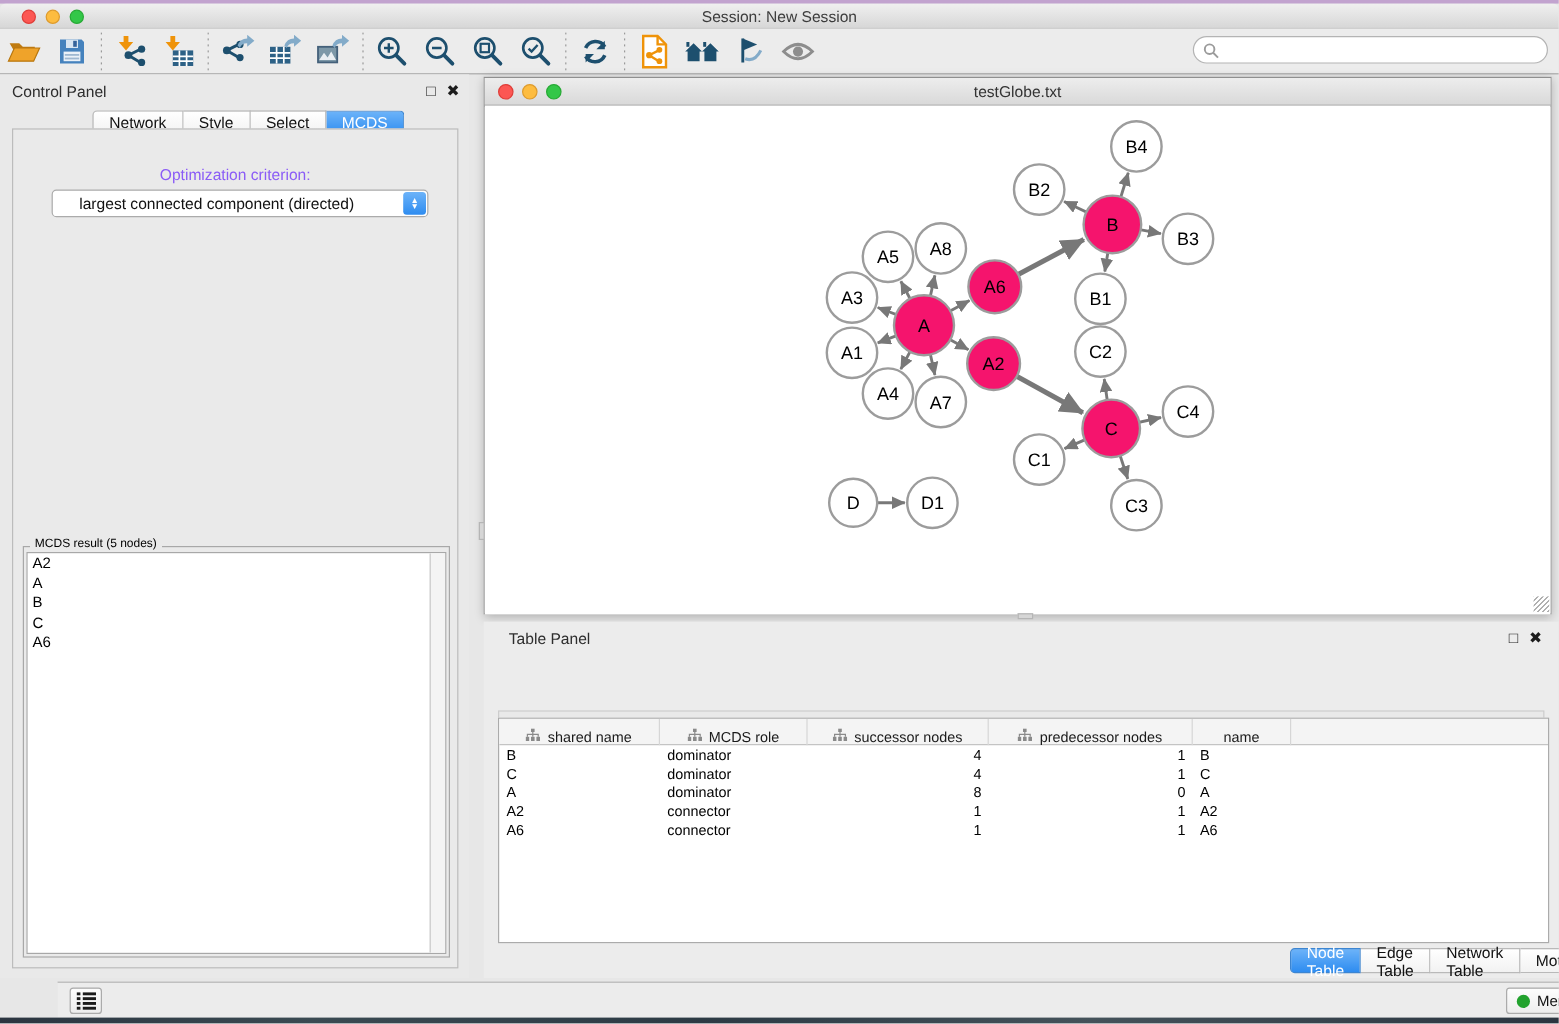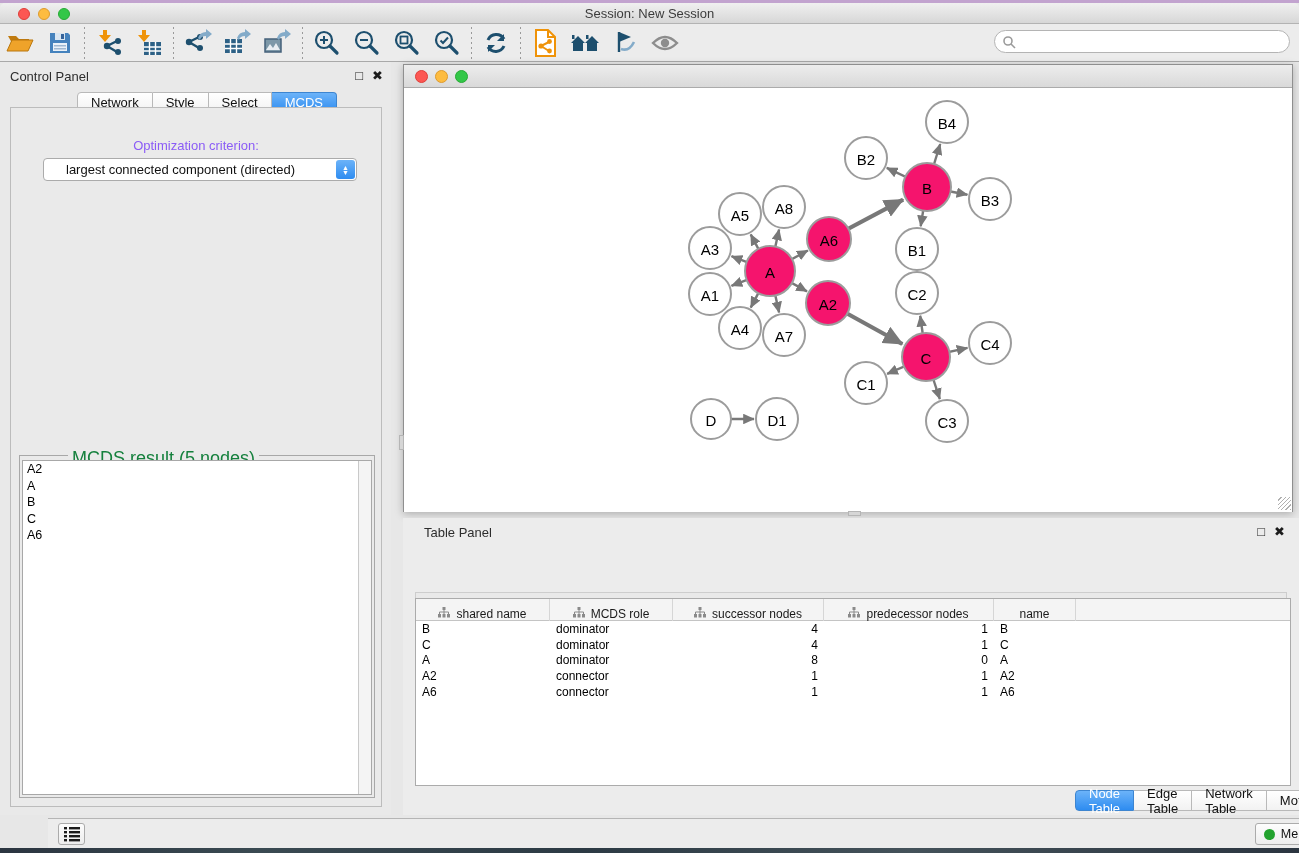--- a/index.html
+++ b/index.html
@@ -60,21 +60,21 @@
      border-radius:3px; background:linear-gradient(#6cb3f9,#2e8cf0); color:#fff;
      display:flex; flex-direction:column; align-items:center; justify-content:center; line-height:5px; font-size:7px; }
   .cp-buttons { position:absolute; left:0; right:0; top:84px; display:flex; justify-content:center; gap:13px; }
   .btn { height:22px; padding:0 13px; background:linear-gradient(#ffffff,#eeeeee);
      border:1px solid #b2b2b2; border-radius:4px; font-size:13px; color:#111;
      display:flex; align-items:center; }
 
   .mcds-fieldset { position:absolute; left:8px; top:347px; width:356px; height:343px;
      border:1px solid #a8a8a8; }
   .mcds-legend { position:absolute; left:5px; top:-8px; background:#eaeaea; padding:0 4px;
-     font-size:18px; color:#15803d;margin-left:43px; }
+     font-size:10px; color:#000000; }
   .mcds-list { position:absolute; left:2px; top:4px; right:2px; bottom:2px; background:#fff;
      border:1px solid #a8a8a8; overflow:hidden; }
   .mcds-scroll { position:absolute; right:0; top:0; bottom:0; width:13px; background:#f4f4f4;
      border-left:1px solid #c9c9c9; }
   .mcds-item { font-size:12.5px; color:#000; padding:1px 0 1px 4px; line-height:14.5px; }
 
   
   .net-window { position:absolute; left:403px; top:64px; width:890px; height:448px;
      background:#fff; border:1px solid #8f8f8f; box-shadow:0 2px 8px rgba(0,0,0,.25); }
   .net-titlebar { position:relative; height:23px; background:linear-gradient(#ededed,#d9d9d9);
@@ -318,20 +318,21 @@
   </div>
 </div>
 
 <div class="net-window">
   <div class="net-titlebar">
     <div class="net-lights">
       <div class="light red"></div>
       <div class="light yellow"></div>
       <div class="light green"></div>
     </div>
+    <div class="title">testGlobe.txt</div>
   </div>
   <div class="net-canvas" id="net-canvas"><svg width="888" height="423">
         <defs>
           <marker id="arr" markerWidth="5" markerHeight="4.4" refX="4.5" refY="2.2" orient="auto">
             <path d="M0,0 L4.8,2.2 L0,4.4 z" fill="#787878"></path>
           </marker>
         </defs>
         <line x1="366" y1="182" x2="346.71216795515033" y2="145.35311911478558" stroke="#787878" stroke-width="2.4" marker-end="url(#arr)"></line>
         <line x1="366" y1="182" x2="375.08497178747507" y2="140.46870040011402" stroke="#787878" stroke-width="2.4" marker-end="url(#arr)"></line>
         <line x1="366" y1="182" x2="327.47616069794714" y2="167.2325282675464" stroke="#787878" stroke-width="2.4" marker-end="url(#arr)"></line>

